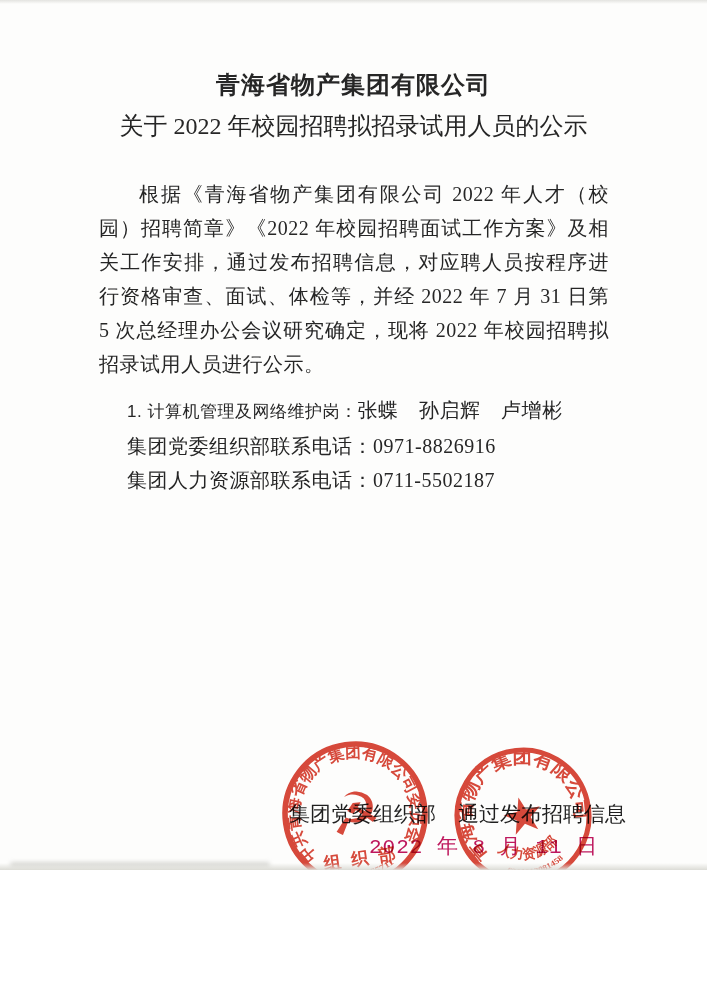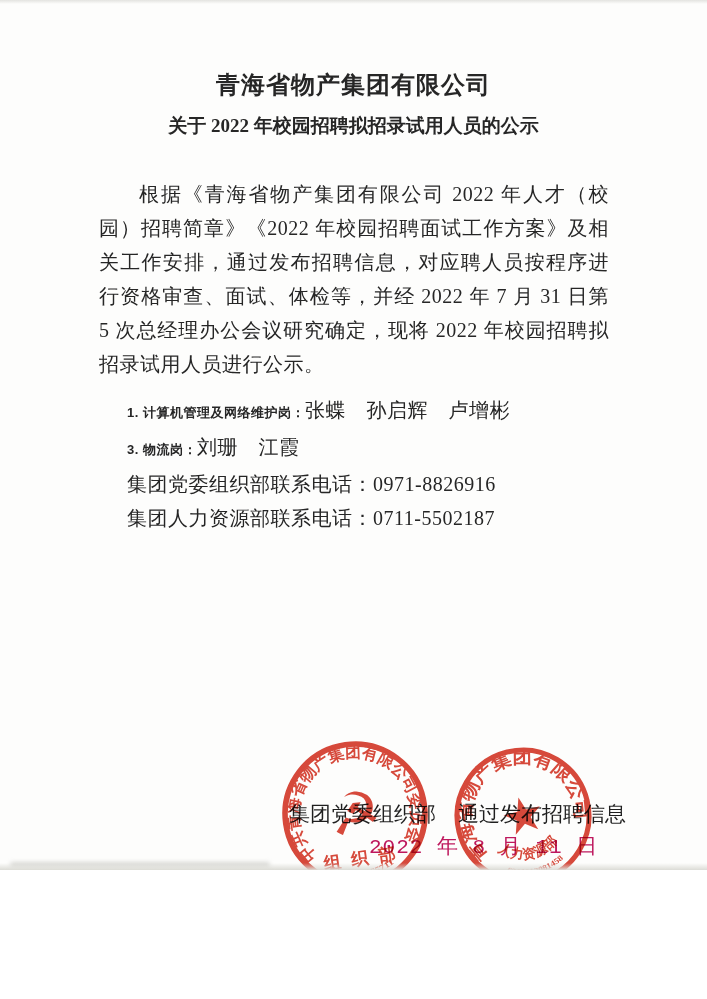--- a/index.html
+++ b/index.html
@@ -26,34 +26,34 @@
   }
   .doc-title1{
     margin:70px 40px 0;
     text-align:center;
     font-size:24px;line-height:30px;font-weight:bold;
     letter-spacing:1px;
   }
   .doc-title2{
     margin:7px 30px 0;
     text-align:center;
-    font-size:19px;line-height:38px;font-weight:bold;
+    font-size:24px;line-height:38px;font-weight:normal;
   }
   .doc-body{
     margin:32px 86px 0 87px;
     font-size:20px;line-height:34px;
     text-align:justify;
     letter-spacing:.5px;
   }
   .doc-body p{margin:12px;text-indent:2em;}
   .position-line{padding-left:2em;}
   .position-label{
-    font-weight:bold;
+    font-weight:normal;
     font-family:"Liberation Sans", sans-serif;
-    font-size:13px;
+    font-size:17px;
   }
   .contact-line{padding-left:2em;}
   .signature-departments{
     position:absolute;left:289px;top:802px;
     font-size:21px;line-height:24px;
     display:flex;gap:22px;white-space:nowrap;
     color:#1f1f1f;
   }
   .signature-date{
     position:absolute;left:369px;top:836px;
@@ -80,23 +80,20 @@
   <div class="doc-title1">青海省物产集团有限公司</div>
 
   <div class="doc-title2">关于 2022 年校园招聘拟招录试用人员的公示</div>
 
   <div class="doc-body">
 
     <p>根据《青海省物产集团有限公司 2022 年人才（校园）招聘简章》《2022 年校园招聘面试工作方案》及相关工作安排，通过发布招聘信息，对应聘人员按程序进行资格审查、面试、体检等，并经 2022 年 7 月 31 日第 5 次总经理办公会议研究确定，现将 2022 年校园招聘拟招录试用人员进行公示。</p>
 
     <div class="position-line">
       <span class="position-label">1. 计算机管理及网络维护岗：</span><span>张蝶　孙启辉　卢增彬</span>
-    </div>
-    <div class="position-line">
-      <span class="position-label">3. 物流岗：</span><span>刘珊　江霞</span>
     </div>
 
 
     <div class="contact-line">集团党委组织部联系电话：0971-8826916</div>
     <div class="contact-line">集团人力资源部联系电话：0711-5502187</div>
 
   </div>
 
   <div class="signature-departments">
     <span>集团党委组织部</span>

